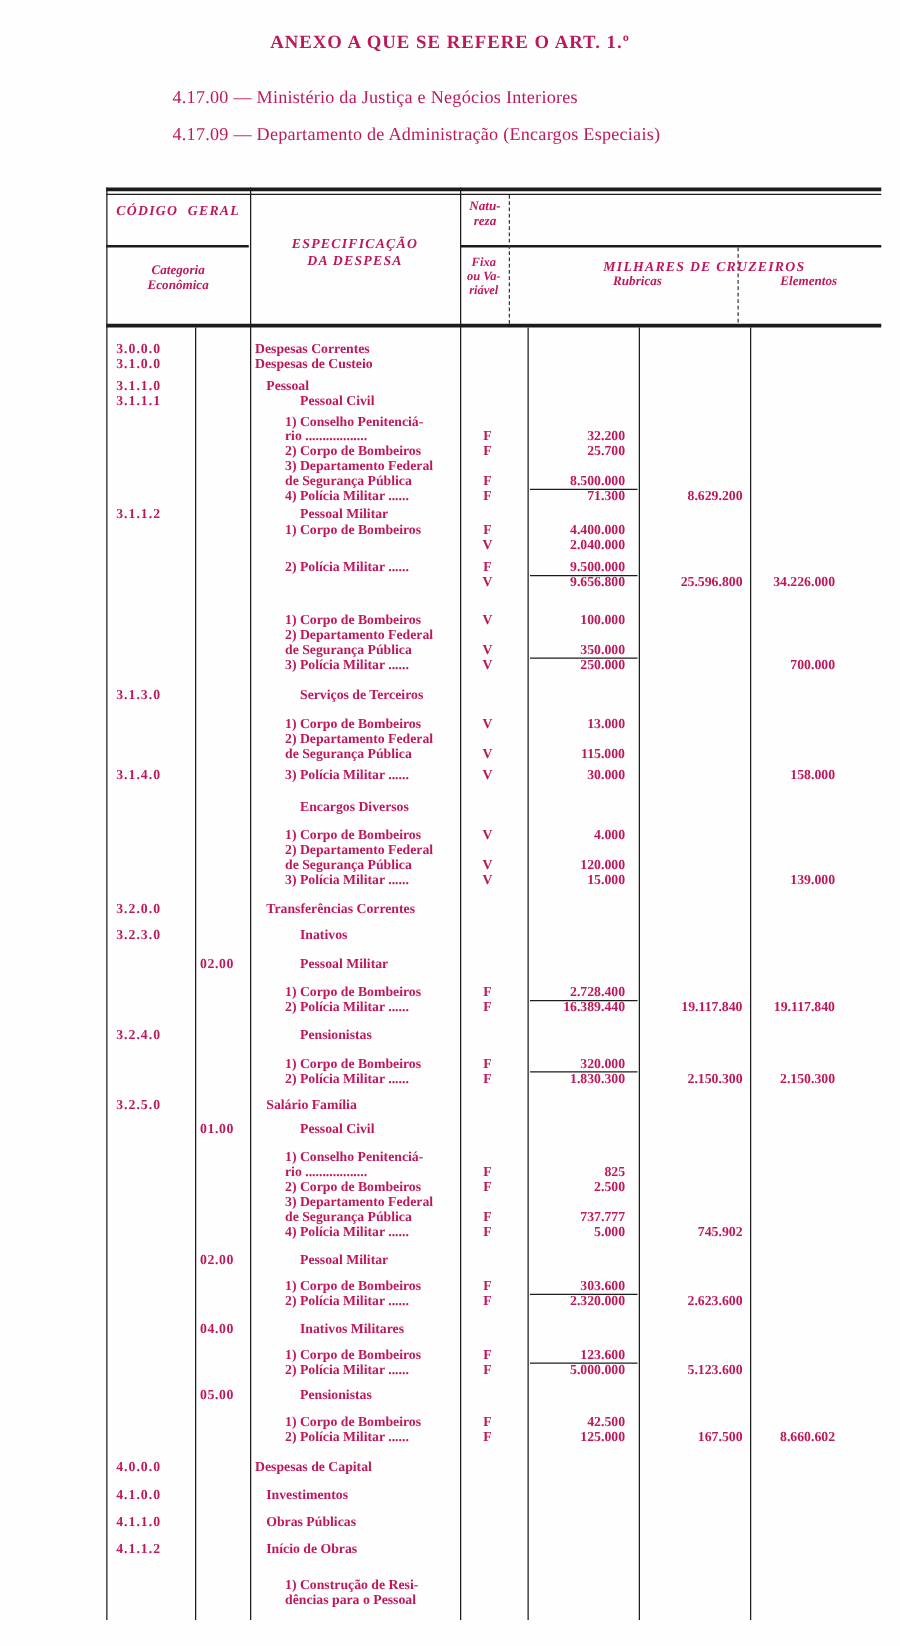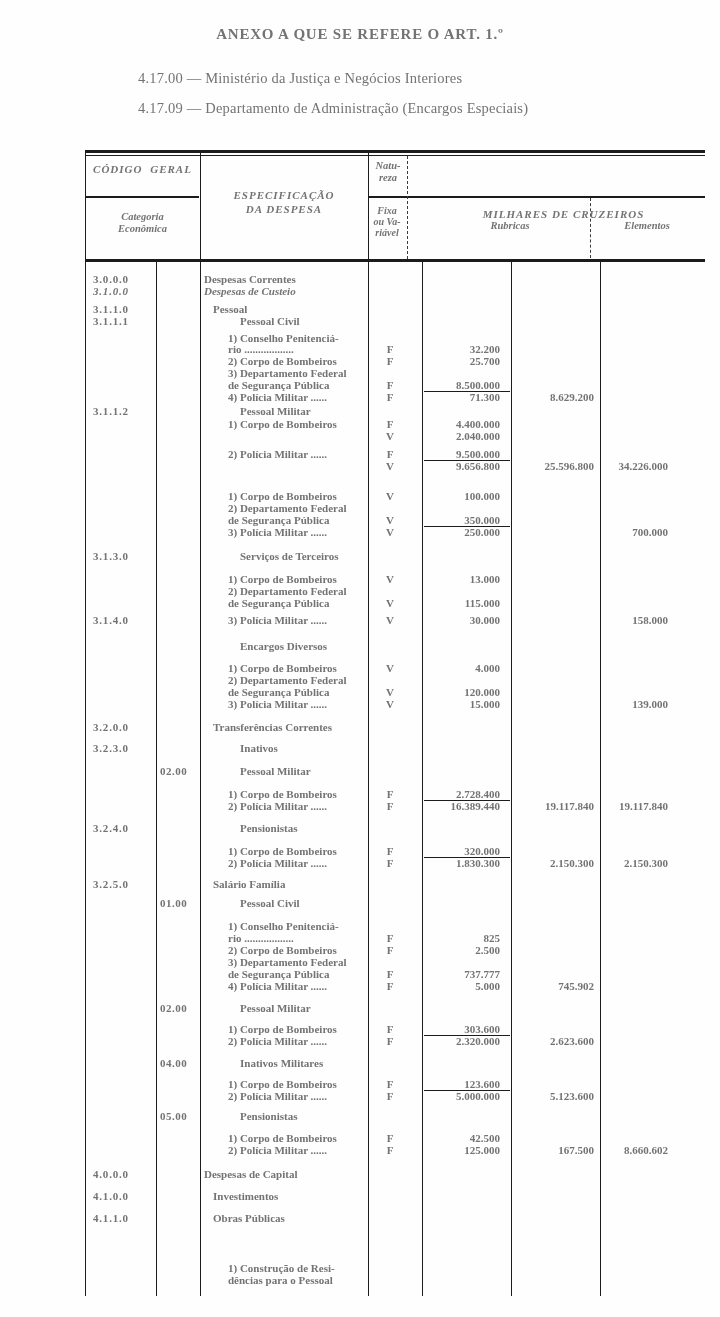--- a/index.html
+++ b/index.html
@@ -1,17 +1,17 @@
 <!DOCTYPE html>
 <html><head>
 <meta charset="utf-8">
 <style>
   html,body{margin:0;padding:0;background:#ffffff;}
   .page{position:relative;width:720px;height:1317px;background:#fefefe;overflow:hidden;
-        font-family:"Liberation Serif", serif;color:#737373;}
+        font-family:"Liberation Serif", serif;color:#be185d;}
   .title{position:absolute;top:26px;left:0;width:720px;text-align:center;
          font-size:15px;font-weight:bold;letter-spacing:0.8px;}
   .sub{position:absolute;left:138px;font-size:14.5px;letter-spacing:0.2px;}
   .sub1{top:70px;}
   .sub2{top:100px;}
   .ln{position:absolute;background:#1c1c1c;}
   .vln{position:absolute;width:1px;background:#1c1c1c;}
   .vdash{position:absolute;width:0;border-left:1px dashed #3a3a3a;background:none;}
   .hcell{position:absolute;font-style:italic;text-align:center;white-space:nowrap;}
   .hbig{font-size:11px;font-weight:bold;letter-spacing:1px;}
@@ -72,21 +72,21 @@
   <div class="hcell hsmall" style="top:216px;left:364px;width:46px;font-size:10px;">ou Va-</div>
   <div class="hcell hsmall" style="top:227px;left:364px;width:46px;font-size:10px;">riável</div>
   <div class="hcell hsmall" style="top:220px;left:430px;width:160px;">Rubricas</div>
   <div class="hcell hsmall" style="top:220px;left:592px;width:110px;">Elementos</div>
 
   <div class="rows">
       <div class="row" style="top: 273px;">
         <div class="c1">3.0.0.0</div>
         <div class="cd i0">Despesas Correntes</div>
       </div>
-      <div class="row" style="top: 285px; font-style: italic;">
+      <div class="row" style="top: 285px;">
         <div class="c1">3.1.0.0</div>
         <div class="cd i0">Despesas de Custeio</div>
       </div>
       <div class="row" style="top: 303px;">
         <div class="c1">3.1.1.0</div>
         <div class="cd i1">Pessoal</div>
       </div>
       <div class="row" style="top: 315px;">
         <div class="c1">3.1.1.1</div>
         <div class="cd i2">Pessoal Civil</div>
@@ -340,20 +340,24 @@
         <div class="cd i0">Despesas de Capital</div>
       </div>
       <div class="row" style="top: 1190px;">
         <div class="c1">4.1.0.0</div>
         <div class="cd i1">Investimentos</div>
       </div>
       <div class="row" style="top: 1212px;">
         <div class="c1">4.1.1.0</div>
         <div class="cd i1">Obras Públicas</div>
       </div>
+      <div class="row" style="top: 1233px;">
+        <div class="c1">4.1.1.2</div>
+        <div class="cd i1">Início de Obras</div>
+      </div>
       <div class="row" style="top: 1262px;">
         <div class="cd i3">1) Construção de Resi-</div>
       </div>
       <div class="row" style="top: 1274px;">
         <div class="cd i4">dências para o Pessoal</div>
       </div>
       <div class="row" style="top: 1286px; margin-top: 32px;">
         <div class="cd i4">do Corpo de Bombei-</div>
       </div>
     </div>

